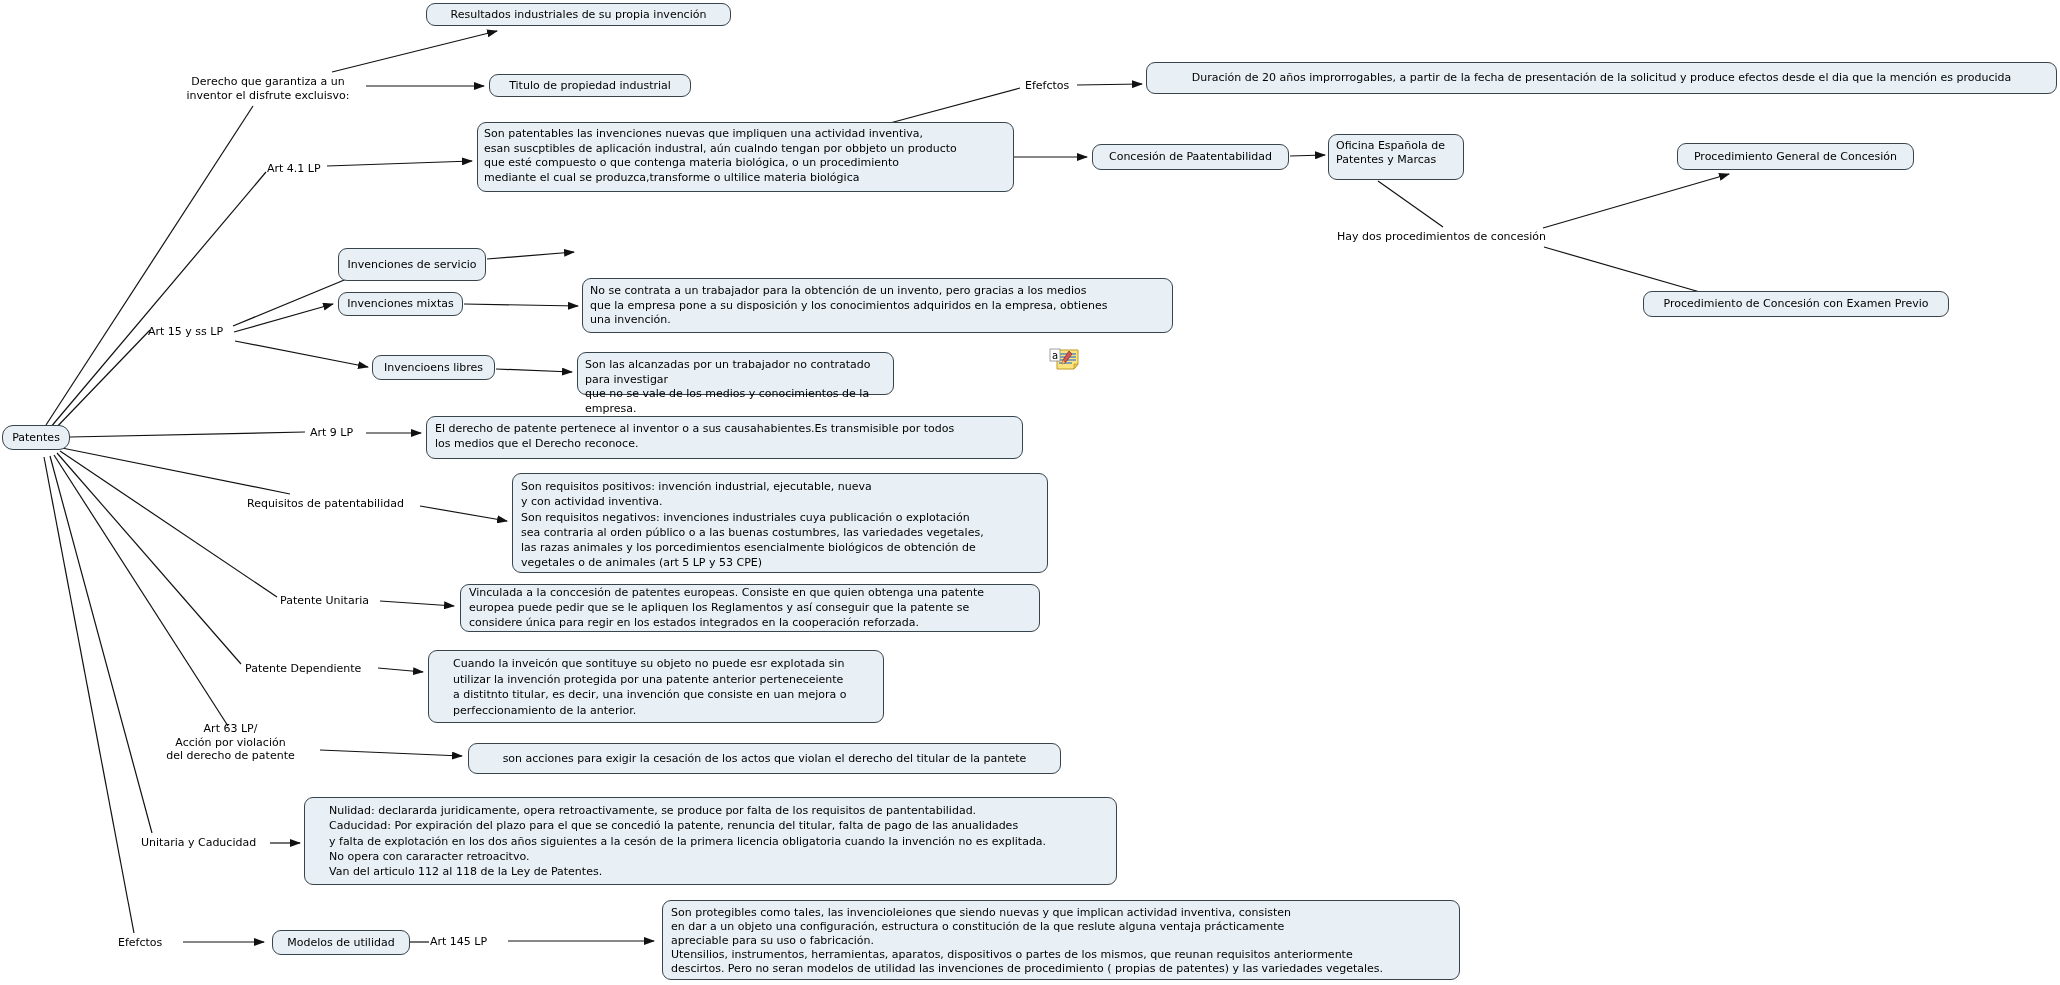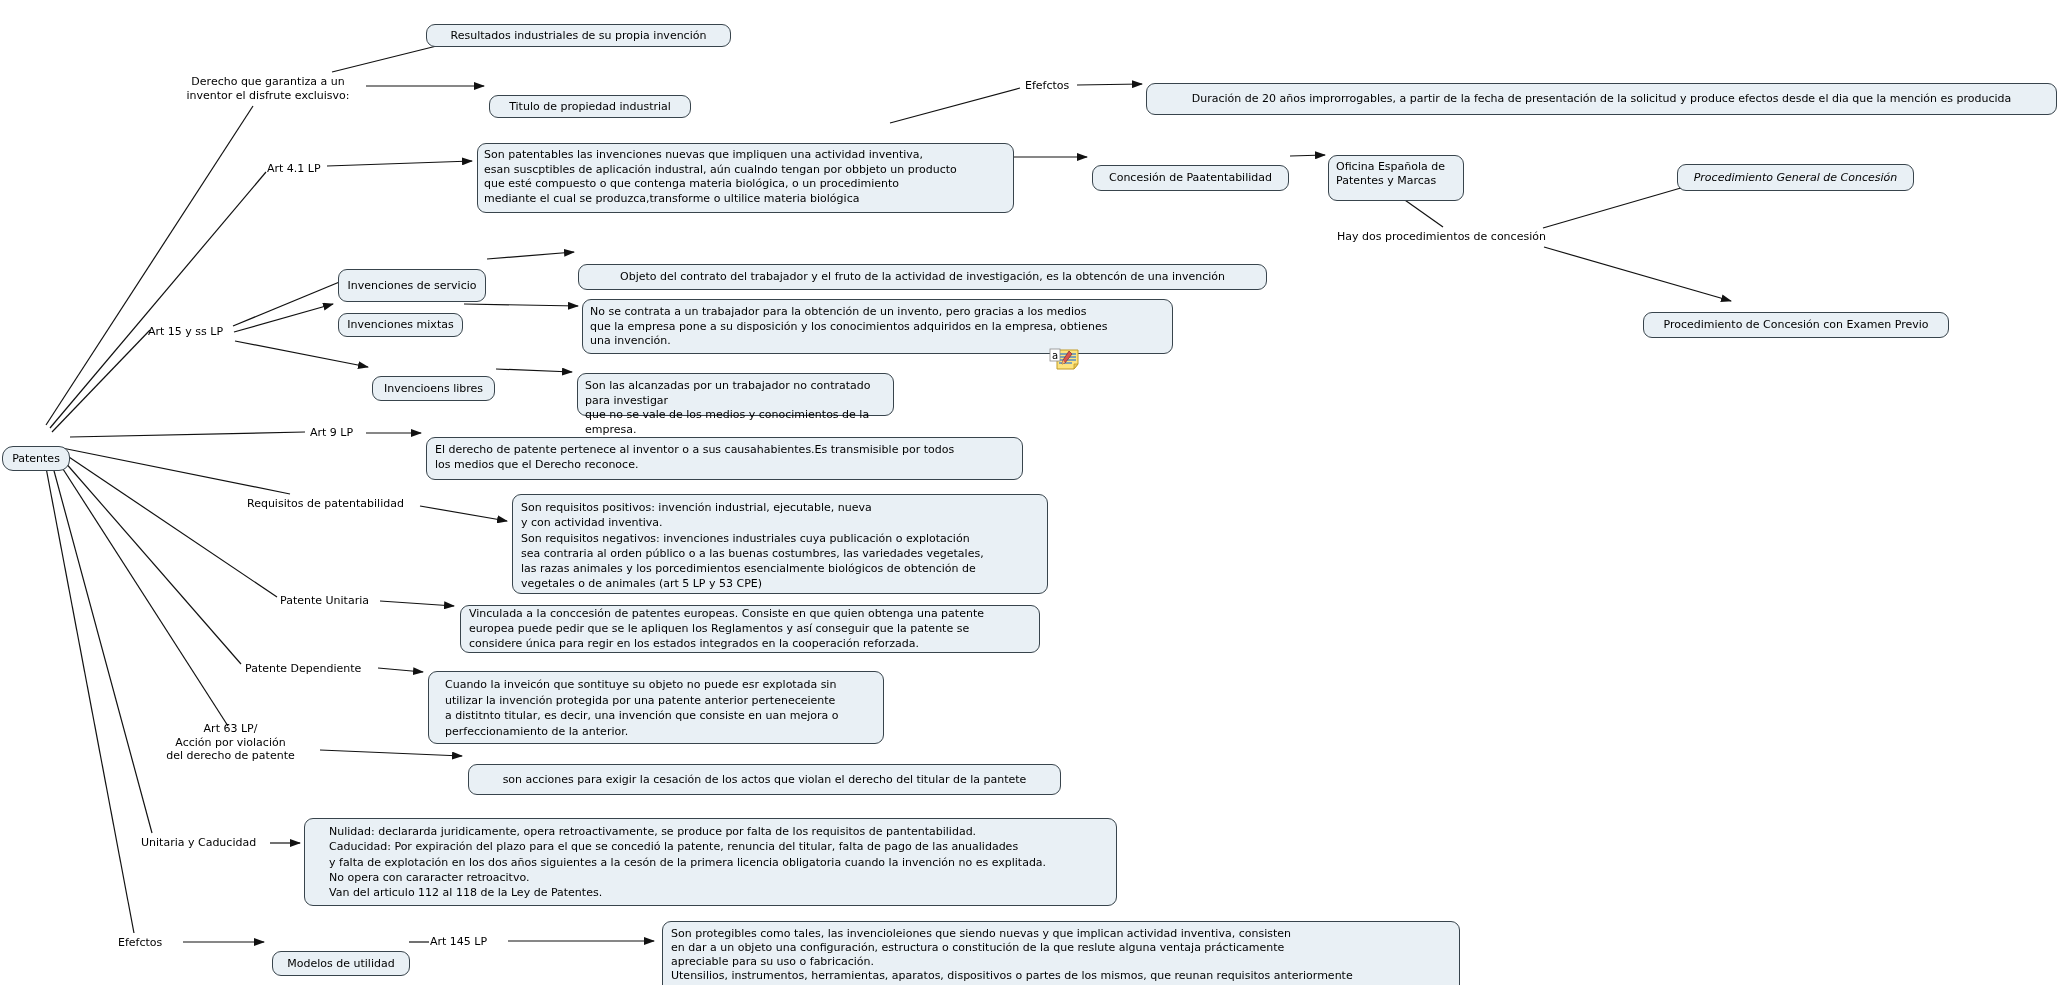--- a/index.html
+++ b/index.html
@@ -1,20 +1,20 @@
 <!DOCTYPE html>
 <html><head>
 <meta charset="utf-8">
 <style>
   html,body{margin:0;padding:0;background:#ffffff;}
   #canvas{position:relative;width:2060px;height:985px;background:#ffffff;overflow:hidden;
           font-family:"DejaVu Sans","Liberation Sans",sans-serif;color:#000;}
   #wires{position:absolute;left:0;top:0;z-index:1;}
   .node{position:absolute;z-index:2;background:#e9f0f5;border:1px solid #38444c;border-radius:9px;
-        font-size:11px;line-height:14px;padding:4px 7px;white-space:pre-line;box-sizing:border-box;margin-top:21px;}
+        font-size:11px;line-height:14px;padding:4px 7px;white-space:pre-line;box-sizing:border-box;}
   .pill{display:flex;align-items:center;justify-content:center;text-align:center;padding:2px 8px;}
   .lh145{line-height:14.5px;}
   .lh15{line-height:15px;}
   .lh153{line-height:15.3px;}
   .lh155{line-height:15.5px;}
   .lbl{position:absolute;z-index:2;font-size:11px;line-height:13.5px;white-space:pre-line;}
   .lbl.ctr{text-align:center;}
   .note-ico{position:absolute;z-index:3;}
 </style>
 </head>
@@ -80,31 +80,30 @@
  que esté compuesto o que contenga materia biológica, o un procedimiento
 mediante el cual se produzca,transforme o ultilice materia biológica</div>
 
   <div class="node pill" style="left:1092px;top:144px;width:197px;height:26px;">Concesión de Paatentabilidad</div>
 
   <div class="node" style="left:1328px;top:134px;width:136px;height:46px;">Oficina Española de
 Patentes y Marcas</div>
 
   <div class="node pill" style="left:1146px;top:62px;width:911px;height:32px;">Duración de 20 años improrrogables, a partir de la fecha de presentación de la solicitud y produce efectos desde el dia que la mención es producida</div>
 
-  <div class="node pill" style="left:1677px;top:143px;width:237px;height:27px;font-style:italic;">Procedimiento General de Concesión</div>
+  <div class="node pill" style="left:1677px;top:143px;width:237px;height:27px;">Procedimiento General de Concesión</div>
 
   <div class="node pill" style="left:1643px;top:291px;width:306px;height:26px;">Procedimiento de Concesión con Examen Previo</div>
 
   <div class="node pill" style="left:338px;top:248px;width:148px;height:33px;padding:2px 5px;">Invenciones de servicio</div>
 
   <div class="node pill" style="left:338px;top:292px;width:125px;height:24px;padding:2px 5px;">Invenciones mixtas</div>
 
   <div class="node pill" style="left:372px;top:355px;width:123px;height:25px;padding:2px 5px;">Invencioens libres</div>
 
-  <div class="node pill" style="left:578px;top:243px;width:689px;height:26px;">Objeto del contrato del trabajador y el fruto de la actividad de investigación, es la obtencón de una invención</div>
 
   <div class="node lh145" style="left:582px;top:278px;width:591px;height:55px;padding:5px 7px;">No se contrata a un trabajador para la obtención de un invento, pero gracias a los medios
 que la empresa pone a su disposición y los conocimientos adquiridos en la empresa, obtienes
  una invención.</div>
 
   <div class="node lh145" style="left:426px;top:416px;width:597px;height:43px;padding:5px 8px;">El derecho de patente pertenece al inventor o a sus causahabientes.Es transmisible por todos
 los medios que el Derecho reconoce.</div>
 
   <div class="node lh145" style="left:577px;top:352px;width:317px;height:43px;padding:5px 7px;">Son las alcanzadas por un trabajador no contratado para investigar
 que no se vale de los medios y conocimientos de la empresa.</div>
@@ -113,21 +112,21 @@
 y con actividad inventiva.
 Son requisitos negativos: invenciones industriales cuya publicación o explotación
 sea contraria  al orden público o a las buenas costumbres, las variedades vegetales,
 las razas animales y los porcedimientos esencialmente biológicos de obtención de
 vegetales o de animales  (art 5 LP y 53 CPE)</div>
 
   <div class="node lh15" style="left:460px;top:584px;width:580px;height:48px;padding:0 8px;">Vinculada a la conccesión de patentes europeas. Consiste en que quien obtenga una patente
 europea puede pedir que se le apliquen los Reglamentos y así conseguir que la patente se
 considere única para regir en los estados integrados en la cooperación reforzada.</div>
 
-  <div class="node lh155" style="left:428px;top:650px;width:456px;height:73px;padding:5px 16px;">Cuando la inveicón que sontituye su objeto no puede esr explotada sin
+  <div class="node lh155" style="left:428px;top:650px;width:456px;height:73px;padding:5px 24px;">Cuando la inveicón que sontituye su objeto no puede esr explotada sin
 utilizar la invención protegida por una patente anterior perteneceiente
 a distitnto titular, es decir, una invención que consiste en uan mejora o
 perfeccionamiento  de la anterior.</div>
 
   <div class="node pill" style="left:468px;top:743px;width:593px;height:31px;">son acciones para exigir la cesación de los actos que violan el derecho del titular de la pantete</div>
 
   <div class="node lh153" style="left:304px;top:797px;width:813px;height:88px;padding:5px 24px;">Nulidad: declararda juridicamente, opera retroactivamente, se produce por falta de los requisitos de pantentabilidad.
 Caducidad: Por expiración del plazo para el que se concedió la patente, renuncia del titular, falta de pago de las anualidades
 y falta de  explotación en los dos años siguientes a la cesón de la primera licencia obligatoria cuando la  invención no es explitada.
 No opera con cararacter retroacitvo.

